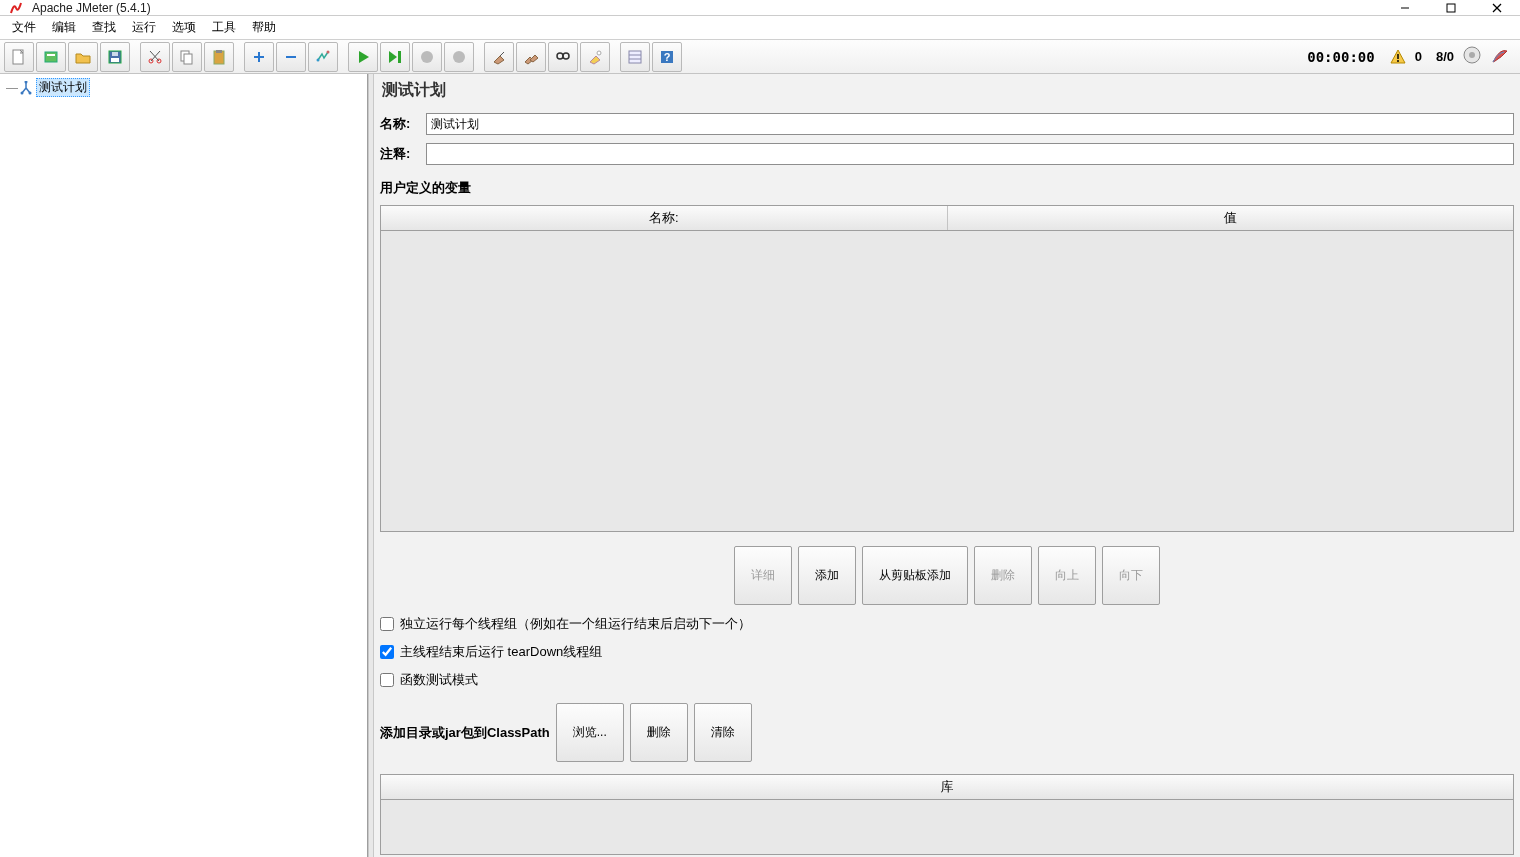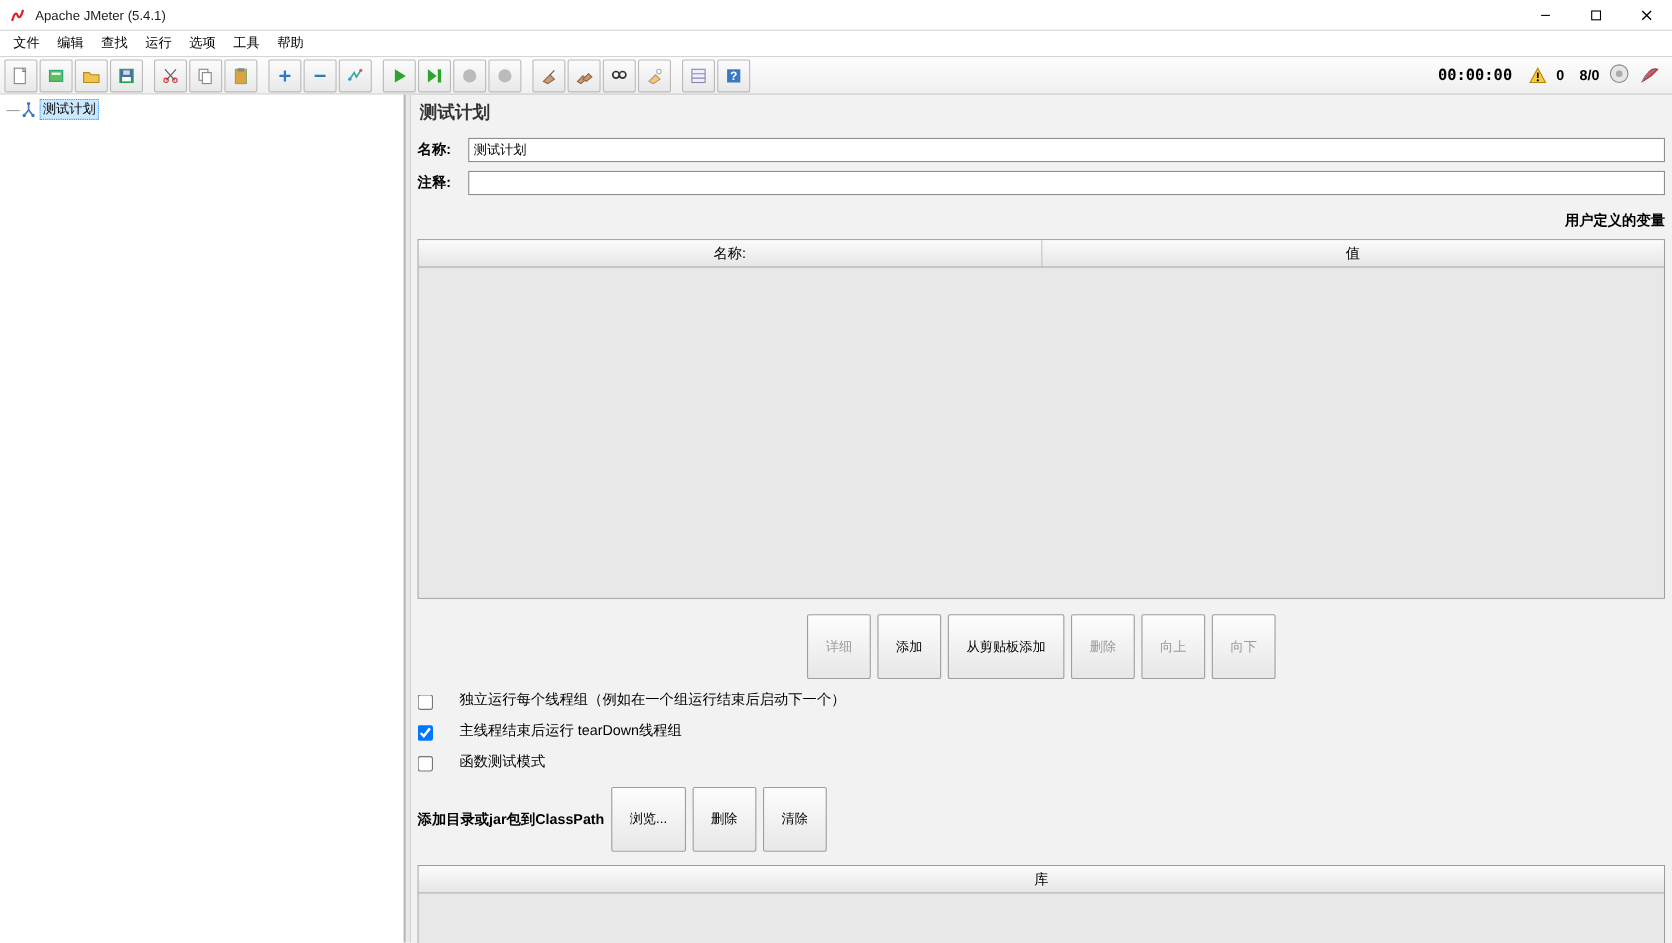--- a/index.html
+++ b/index.html
@@ -1,18 +1,18 @@
 <!DOCTYPE html>
 <html><head>
 <meta charset="utf-8">
 <style>
 * { box-sizing: border-box; margin: 0; padding: 0; }
 body { font-family: "Microsoft YaHei", "SimSun", Arial, sans-serif; font-size: 12px; background: #fff; width: 1520px; height: 857px; overflow: hidden; display: flex; flex-direction: column; }
 
-.titlebar { height: 28px; display: flex; align-items: center; border-bottom: 1px solid #ccc; background: #fff; }
+.titlebar { height: 16px; display: flex; align-items: center; border-bottom: 1px solid #ccc; background: #fff; }
 .titlebar .appicon { width: 20px; height: 20px; margin: 0 6px; display:flex; align-items:center; justify-content:center; }
 .titlebar .title { flex: 1; font-size: 12px; color: #222; }
 .winbtn { width: 46px; height: 28px; display: flex; align-items: center; justify-content: center; cursor: default; }
 .winbtn svg { width:10px; height:10px; }
 
 .menubar { height: 24px; display: flex; align-items: center; padding: 0 4px; border-bottom: 1px solid #d0d0d0; background:#fff; }
 .menubar .menuitem { padding: 14px 8px; font-size: 12px; cursor: default; }
 
 .toolbar { height: 34px; display: flex; align-items: center; padding: 2px 4px; background: linear-gradient(#fdfdfd,#f0f0f0); border-bottom:1px solid #c4c4c4; gap:2px; }
 .toolbar .btn { width:30px; height:30px; border:1px solid #b9b9b9; background:linear-gradient(#fcfcfc,#e8e8e8); border-radius:2px; display:flex; align-items:center; justify-content:center; cursor:default; }
@@ -27,30 +27,30 @@
 .tree-toggle { width:10px; text-align:center; color:#888; }
 .tree-icon { width:16px; height:16px; display:flex; align-items:center; justify-content:center; }
 .tree-label { background:#cce8ff; border:1px dotted #3399ff; padding:0 2px; }
 .splitter { width:6px; background:#e8e8e8; border-left:1px solid #c8c8c8; border-right:1px solid #c8c8c8; cursor:col-resize; }
 .content { flex:1; background:#f2f2f2; padding:4px 6px; overflow:auto; display:flex; flex-direction:column; gap:8px; }
 
 .panel-title { font-size:16px; font-weight:bold; color:#333; margin:2px 0 4px 2px; }
 .formrow { display:flex; align-items:center; gap:6px; }
 .formrow .lbl { width:40px; font-weight:bold; font-size:13px; }
 .formrow input[type=text] { flex:1; height:22px; border:1px solid #8e8e8e; padding:0 4px; font-size:12px; background:#fff; }
-.section-h { text-align:right; font-weight:bold; font-size:13px; margin-top:6px; }
+.section-h { text-align:left; font-weight:bold; font-size:13px; margin-top:6px; }
 .vars-table-wrap { border:1px solid #9e9e9e; background:#e6e6e6; }
 .vars-header { display:flex; background:linear-gradient(#fbfbfb,#e6e6e6); border-bottom:1px solid #9e9e9e; }
 .vars-header .col { flex:1; text-align:center; font-size:13px; padding:3px 0; border-right:1px solid #c4c4c4; }
 .vars-header .col:last-child { border-right:none; }
 .vars-body { height:300px; background:#e8e8e8; }
 .btnrow { display:flex; justify-content:center; gap:6px; margin-top:6px; }
 .stdbtn { min-width:58px; padding:20px 16px; border:1px solid #9e9e9e; background:linear-gradient(#fdfdfd,#e7e7e7); font-size:12px; cursor:default; border-radius:2px; }
 .stdbtn.disabled { color:#9a9a9a; }
-.cbrow { display:flex; align-items:flex-end; gap:24px; font-size:13px; margin-top:2px; }
+.cbrow { display:flex; align-items:center; gap:6px; font-size:13px; margin-top:2px; }
 .cbrow input { width:14px; height:14px; }
 .note { font-size:13px; margin-top:2px; }
 .cp-row { display:flex; align-items:center; gap:6px; font-size:13px; margin-top:6px; }
 .lib-table { border:1px solid #9e9e9e; margin-top:4px; }
 .lib-header { background:linear-gradient(#fbfbfb,#e6e6e6); text-align:center; padding:3px 0; font-size:13px; border-bottom:1px solid #9e9e9e; }
 .lib-body { height:54px; background:#e8e8e8; }
 
 .warn-icon svg{ display:block;}
 </style>
 </head>

